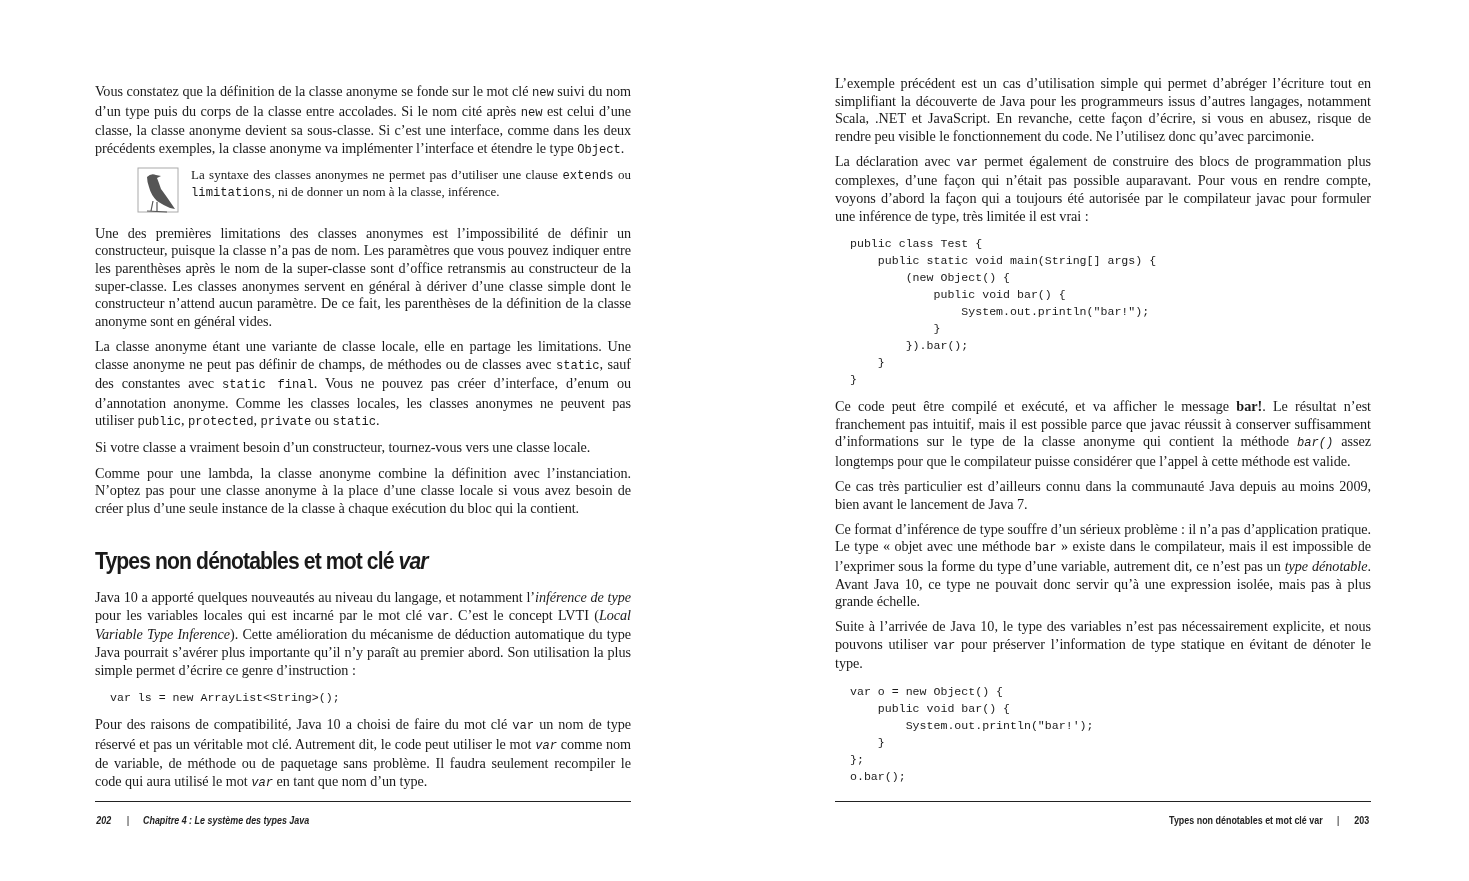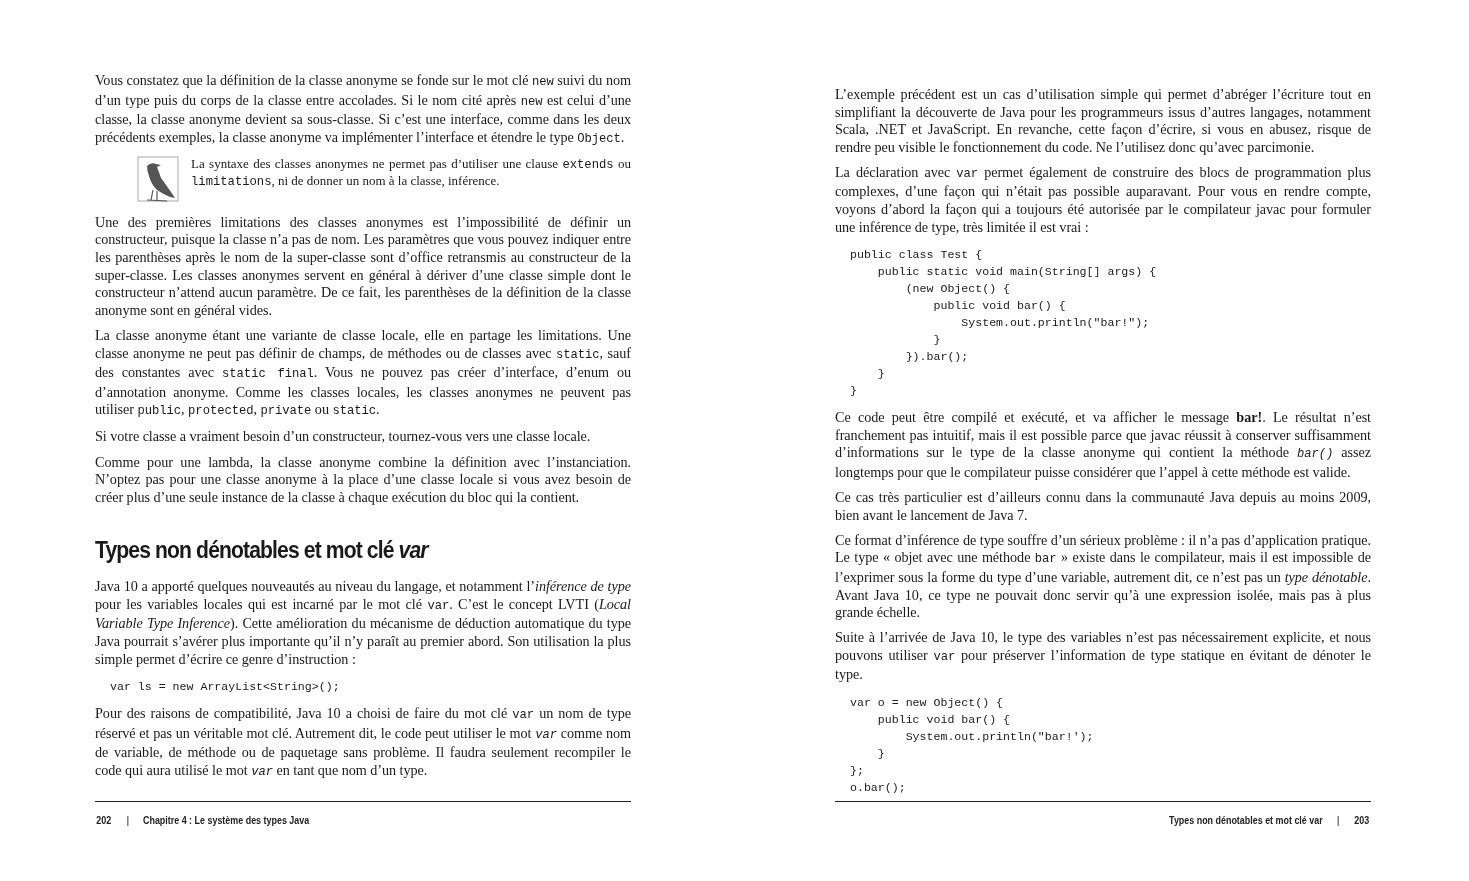--- a/index.html
+++ b/index.html
@@ -32,29 +32,29 @@
     transform: scaleX(0.88); transform-origin: left;
     white-space: nowrap;
   }
   .footer-rule { position: absolute; left: 0; width: 536px; top: 801px; height: 1px; background: #222; }
   .footer {
     position: absolute; top: 814px; width: 536px;
     font-family: "Liberation Sans", sans-serif; font-weight: bold; font-size: 10.5px;
     display: flex; align-items: center; color: #222;
   }
   .footer .sep { margin: 0 14px; font-weight: normal; }
-  .footer.left-f { left: 0; justify-content: flex-start; }
+  .footer.left-f { left: 0; justify-content: flex-start; font-style: italic; }
   .footer.right-f { left: 0; justify-content: flex-end; }
   .footer span.narrow { display: inline-block; transform: scaleX(0.85); }
 </style>
 </head>
 <body>
 
 <div class="page left">
-  <div class="content" style="top:72px;">
+  <div class="content" style="top:83px;">
     <p class="body"><span>Vous constatez que la définition de la classe anonyme se fonde sur le mot clé </span><code>new</code><span> suivi du nom d’un type puis du corps de la classe entre accolades. Si le nom cité après </span><code>new</code><span> est celui d’une classe, la classe anonyme devient sa sous-classe. Si c’est une interface, comme dans les deux précédents exemples, la classe anonyme va implémenter l’interface et étendre le type </span><code>Object</code><span>.</span></p>
 
     <div class="note">
       <svg class="note-icon" viewBox="0 0 44 50">
         <rect x="1" y="1" width="40" height="44" fill="none" stroke="#aaa" stroke-width="1"></rect>
         <path d="M10 10 Q14 6 19 8 L24 9 L20 11 Q22 16 24 22 Q30 30 38 42 L33 41 Q26 38 20 34 Q14 28 12 20 Q10 14 10 10 Z" fill="#555"></path>
         <path d="M16 34 L14 44 M20 35 L20 44 M10 44 L30 45" stroke="#555" stroke-width="1.2" fill="none"></path>
       </svg>
       <div class="note-text"><span>La syntaxe des classes anonymes ne permet pas d’utiliser une clause </span><code>extends</code><span> ou </span><code>limitations</code><span>, ni de donner un nom à la classe, inférence.</span></div>
     </div>
@@ -78,21 +78,21 @@
 
   <div class="footer-rule"></div>
   <div class="footer left-f">
     <span class="narrow">202</span>
     <span class="sep">|</span>
     <span class="narrow" style="transform-origin:left">Chapitre 4 : Le système des types Java</span>
   </div>
 </div>
 
 <div class="page right">
-  <div class="content" style="top:86px;">
+  <div class="content" style="top:75px;">
     <p class="body">L’exemple précédent est un cas d’utilisation simple qui permet d’abréger l’écriture tout en simplifiant la découverte de Java pour les programmeurs issus d’autres langages, notamment Scala, .NET et JavaScript. En revanche, cette façon d’écrire, si vous en abusez, risque de rendre peu visible le fonctionnement du code. Ne l’utilisez donc qu’avec parcimonie.</p>
 
     <p class="body"><span>La déclaration avec </span><code>var</code><span> permet également de construire des blocs de programmation plus complexes, d’une façon qui n’était pas possible auparavant. Pour vous en rendre compte, voyons d’abord la façon qui a toujours été autorisée par le compilateur javac pour formuler une inférence de type, très limitée il est vrai :</span></p>
 
     <pre class="code">public class Test {
     public static void main(String[] args) {
         (new Object() {
             public void bar() {
                 System.out.println("bar!");
             }

